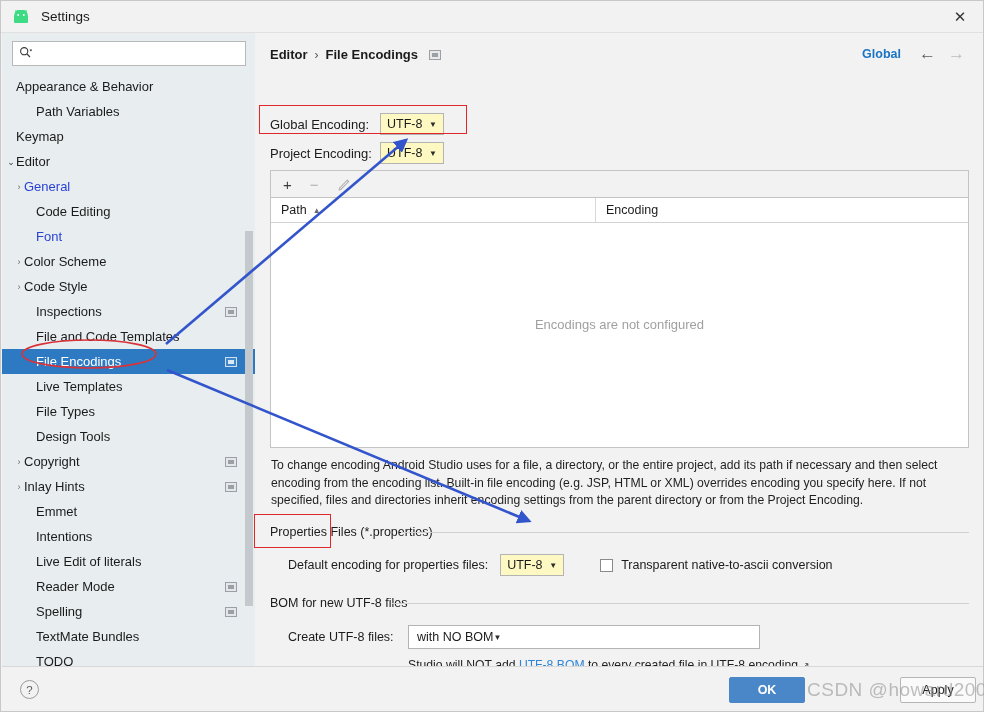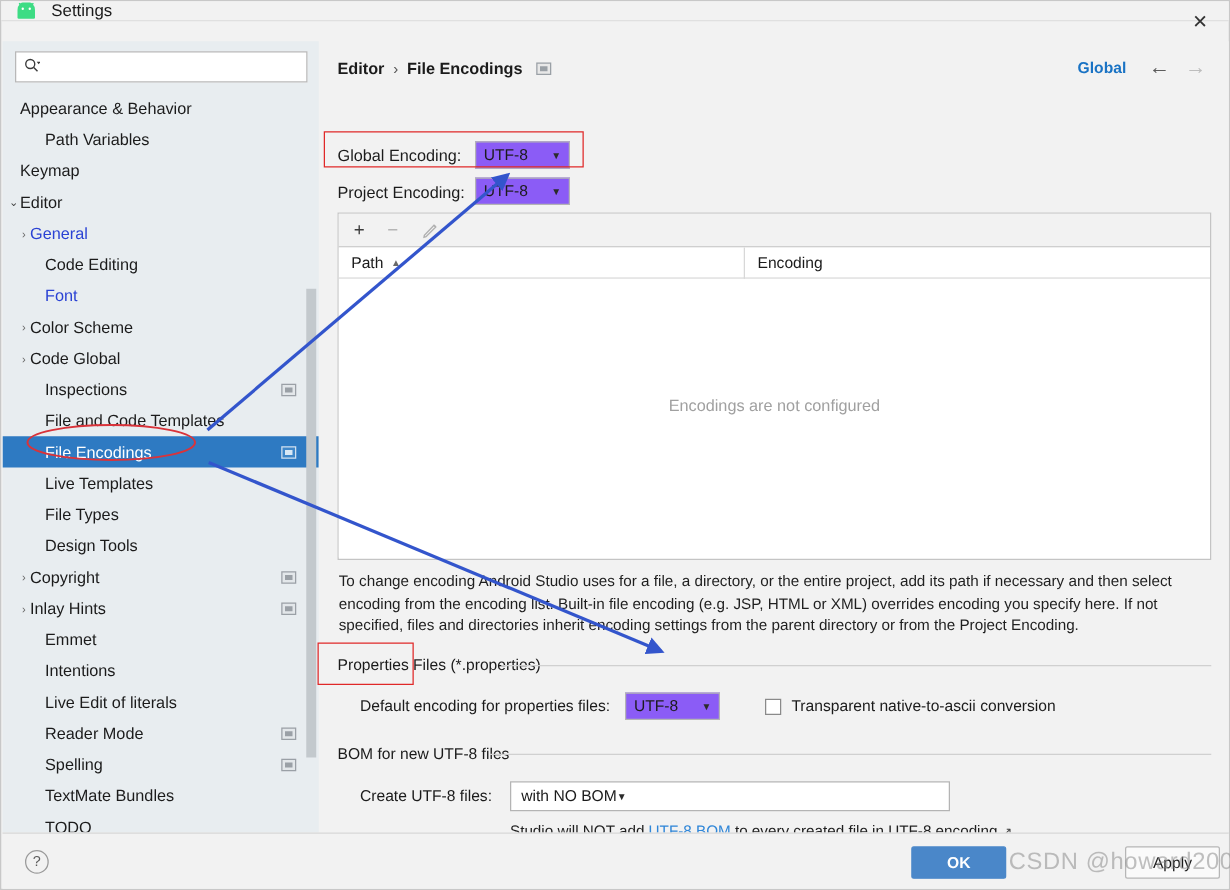--- a/index.html
+++ b/index.html
@@ -13,21 +13,21 @@
   #app {
     position: relative;
     width: 984px; height: 712px;
     background: #f2f2f2;
     border: 1px solid #c8c8c8;
   }
 
   
   .titlebar {
     position: absolute; left: 0; top: 0;
-    width: 982px; height: 16px;
+    width: 982px; height: 32px;
     background: #f2f2f2;
     border-bottom: 1px solid #e0e0e0;
     display: flex; align-items: center;
   }
   .android-icon { margin-left: 10px; width: 20px; height: 14px; position: relative; }
   .title-text {
     margin-left: 10px;
     font-size: 13.5px; color: #1a1a1a;
   }
   .win-close {
@@ -132,22 +132,22 @@
 
   .row-enc {
     position: absolute; left: 14px;
     display: flex; align-items: center;
     font-size: 13px; color: #1b1b1b;
   }
   .row-global { top: 80px; }
   .row-project { top: 109px; }
   .enc-label { width: 110px; }
   .combo-sm {
-    width: 76px; height: 22px;
-    background: #8b5cf6; border: 1px solid #b4b4b4;
+    width: 64px; height: 22px;
+    background: #fef9c3; border: 1px solid #b4b4b4;
     display: flex; align-items: center; justify-content: space-between;
     padding: 0 6px; font-size: 12.5px; color: #1b1b1b;
   }
   .caret { font-size: 8px; color: #2b2b2b; }
 
   .redbox-project {
     position: absolute; left: 258px; top: 104px;
     width: 208px; height: 29px;
     border: 1px solid #e02828;
     pointer-events: none;
@@ -338,21 +338,21 @@
         </div>
         <div class="tree-item blue indent-2">
           <span class="tree-label">Font</span>
         </div>
         <div class="tree-item indent-2a">
           <span class="arrow">›</span>
           <span class="tree-label">Color Scheme</span>
         </div>
         <div class="tree-item indent-2a">
           <span class="arrow">›</span>
-          <span class="tree-label">Code Global</span>
+          <span class="tree-label">Code Style</span>
         </div>
         <div class="tree-item indent-2">
           <span class="tree-label">Inspections</span>
           <span class="badge-icon"></span>
         </div>
         <div class="tree-item indent-2">
           <span class="tree-label">File and Code Templates</span>
         </div>
         <div class="tree-item selected indent-2">
           <span class="tree-label">File Encodings</span>

